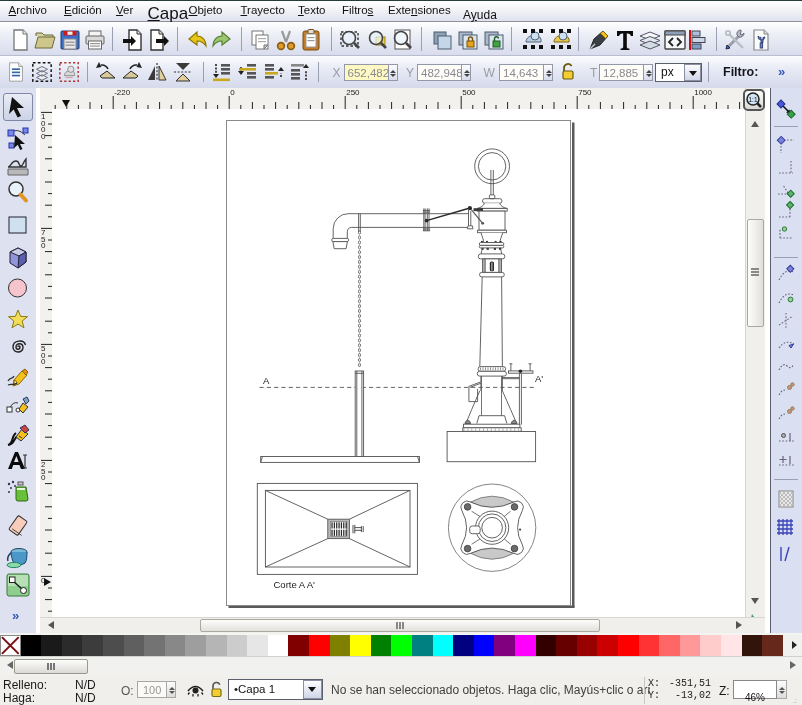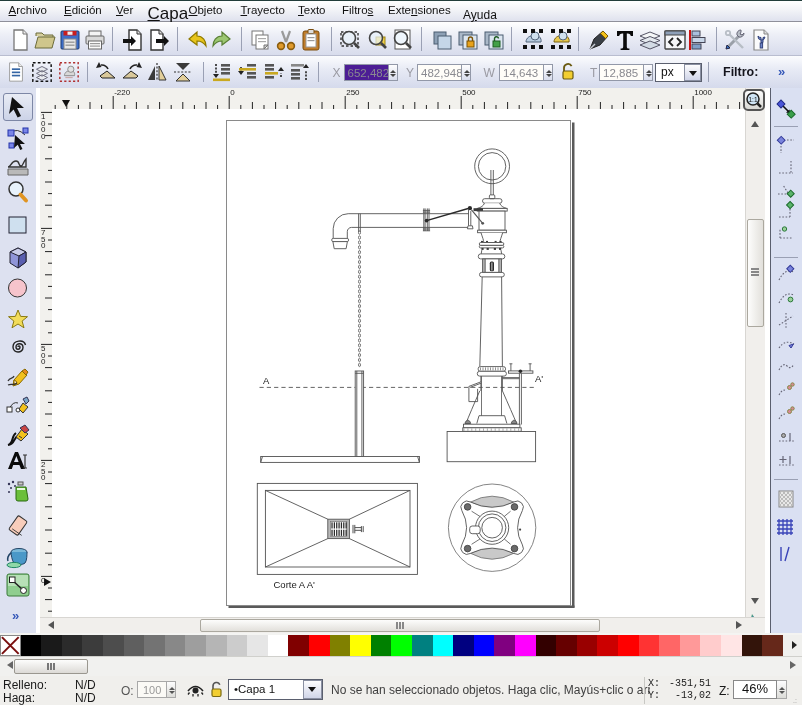--- a/index.html
+++ b/index.html
@@ -333,21 +333,21 @@
       <g fill="#555">
         <rect x="2" y="8" width="9" height="2.6"></rect>
         <rect x="2" y="12" width="9" height="2.6"></rect>
         <rect x="2" y="16" width="9" height="2.6"></rect>
       </g>
       <path d="M17 19V9" stroke="#222" stroke-width="1.6" stroke-dasharray="2 1.4"></path>
       <path d="M17 3l-3 4h6z" fill="#222"></path>
     </svg>
   </div>
 <div class="ab" style="left:332.5px;top:66px;font-size:12px;color:#9a9aa2">X</div>
-<div class="ab" style="left:343.5px;top:64px;width:45px;height:17px;background:#4c1d95;border:1px solid #9298a8;font-size:11.5px;color:#8a8a90;padding:2px 0 0 3px;white-space:nowrap">652,482</div>
+<div class="ab" style="left:343.5px;top:64px;width:45px;height:17px;background:#fef9c3;border:1px solid #9298a8;font-size:11.5px;color:#8a8a90;padding:2px 0 0 3px;white-space:nowrap">652,482</div>
 <div class="ab" style="left:388.5px;top:64px;width:9px;height:17px;background:linear-gradient(#fdfdfe,#d8dcec);border:1px solid #9298a8;border-left:none"></div>
 <div class="ab" style="left:390.0px;top:67px;width:0;height:0;border:3px solid transparent;border-bottom:3.5px solid #444"></div>
 <div class="ab" style="left:390.0px;top:73.5px;width:0;height:0;border:3px solid transparent;border-top:3.5px solid #444"></div>
 <div class="ab" style="left:406px;top:66px;font-size:12px;color:#9a9aa2">Y</div>
 <div class="ab" style="left:417px;top:64px;width:45px;height:17px;background:#fffdf8;border:1px solid #9298a8;font-size:11.5px;color:#8a8a90;padding:2px 0 0 3px;white-space:nowrap">482,948</div>
 <div class="ab" style="left:462px;top:64px;width:9px;height:17px;background:linear-gradient(#fdfdfe,#d8dcec);border:1px solid #9298a8;border-left:none"></div>
 <div class="ab" style="left:463.5px;top:67px;width:0;height:0;border:3px solid transparent;border-bottom:3.5px solid #444"></div>
 <div class="ab" style="left:463.5px;top:73.5px;width:0;height:0;border:3px solid transparent;border-top:3.5px solid #444"></div>
 <div class="ab" style="left:483.5px;top:66px;font-size:12px;color:#9a9aa2">W</div>
 <div class="ab" style="left:499px;top:64px;width:45px;height:17px;background:#fffdf8;border:1px solid #9298a8;font-size:11.5px;color:#8a8a90;padding:2px 0 0 3px;white-space:nowrap">14,643</div>
@@ -1035,16 +1035,16 @@
 <div class="ab" style="left:234px;top:683px;font-size:11.5px;color:#111">•Capa 1</div>
 <div class="ab" style="left:303px;top:680px;width:19px;height:19px;background:linear-gradient(#fdfdfe,#d0d5e8);border:1px solid #8a90a2"></div>
 <div class="ab" style="left:308px;top:687px;width:0;height:0;border:4.5px solid transparent;border-top:5.5px solid #111"></div>
 <div class="ab" style="left:331px;top:683px;font-size:12px;color:#404040;white-space:nowrap;width:319px;overflow:hidden">No se han seleccionado objetos. Haga clic, Mayús+clic o arr</div>
 <div style="position:absolute;left:644px;top:677px;width:1px;height:27px;background:#c8c8c4;"></div>
 <div class="ab" style="left:648px;top:679px;font-family:'Liberation Mono',monospace;font-size:10px;line-height:10px;color:#1a1a1a">X:</div>
 <div class="ab" style="left:648px;top:691px;font-family:'Liberation Mono',monospace;font-size:10px;line-height:10px;color:#1a1a1a">Y:</div>
 <div class="ab" style="left:663px;top:679px;font-family:'Liberation Mono',monospace;font-size:10px;line-height:10px;color:#1a1a1a;width:48px;text-align:right">-351,51</div>
 <div class="ab" style="left:663px;top:691px;font-family:'Liberation Mono',monospace;font-size:10px;line-height:10px;color:#1a1a1a;width:48px;text-align:right">-13,02</div>
 <div class="ab" style="left:719px;top:684px;font-size:12px;color:#1a1a1a">Z:</div>
-<div class="ab" style="left:733px;top:680px;width:44px;height:19px;background:#fff;border:1px solid #888;font-size:13px;color:#111;text-align:center;padding-top:0">46%</div>
+<div class="ab" style="left:733px;top:680px;width:44px;height:19px;background:#fff;border:1px solid #888;font-size:10px;color:#111;text-align:center;padding-top:11px">46%</div>
 <div class="ab" style="left:777px;top:680px;width:10px;height:19px;background:linear-gradient(#fdfdfe,#dcdcd8);border:1px solid #a8a8a8;border-left:none"></div>
 <div class="ab" style="left:779px;top:684px;width:0;height:0;border:3px solid transparent;border-bottom:3.5px solid #555"></div>
 <div class="ab" style="left:779px;top:691px;width:0;height:0;border:3px solid transparent;border-top:3.5px solid #555"></div>
 <div class="ab" style="left:793px;top:697px;font-size:7px;color:#999">.:</div>
 </body></html>

